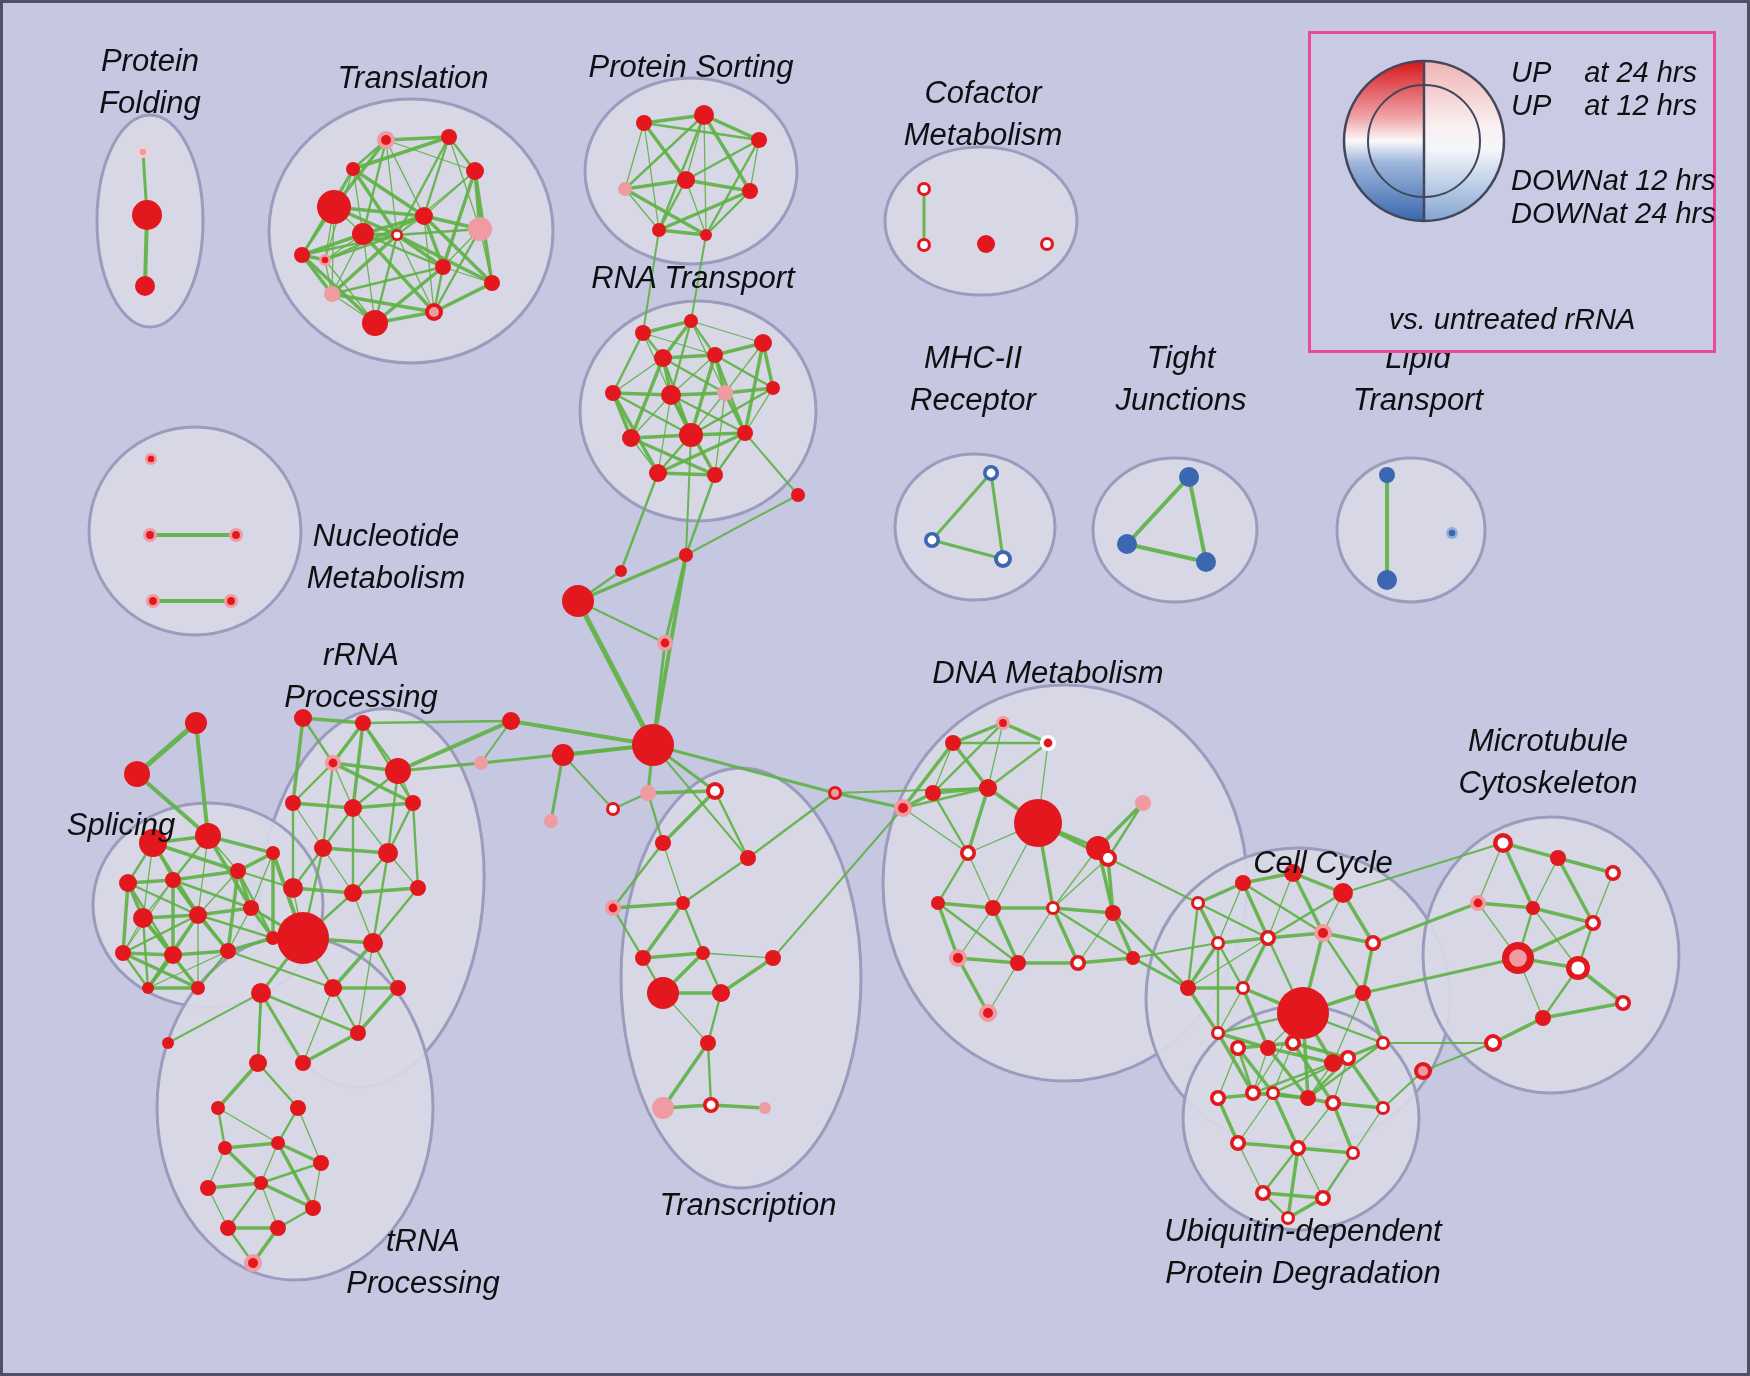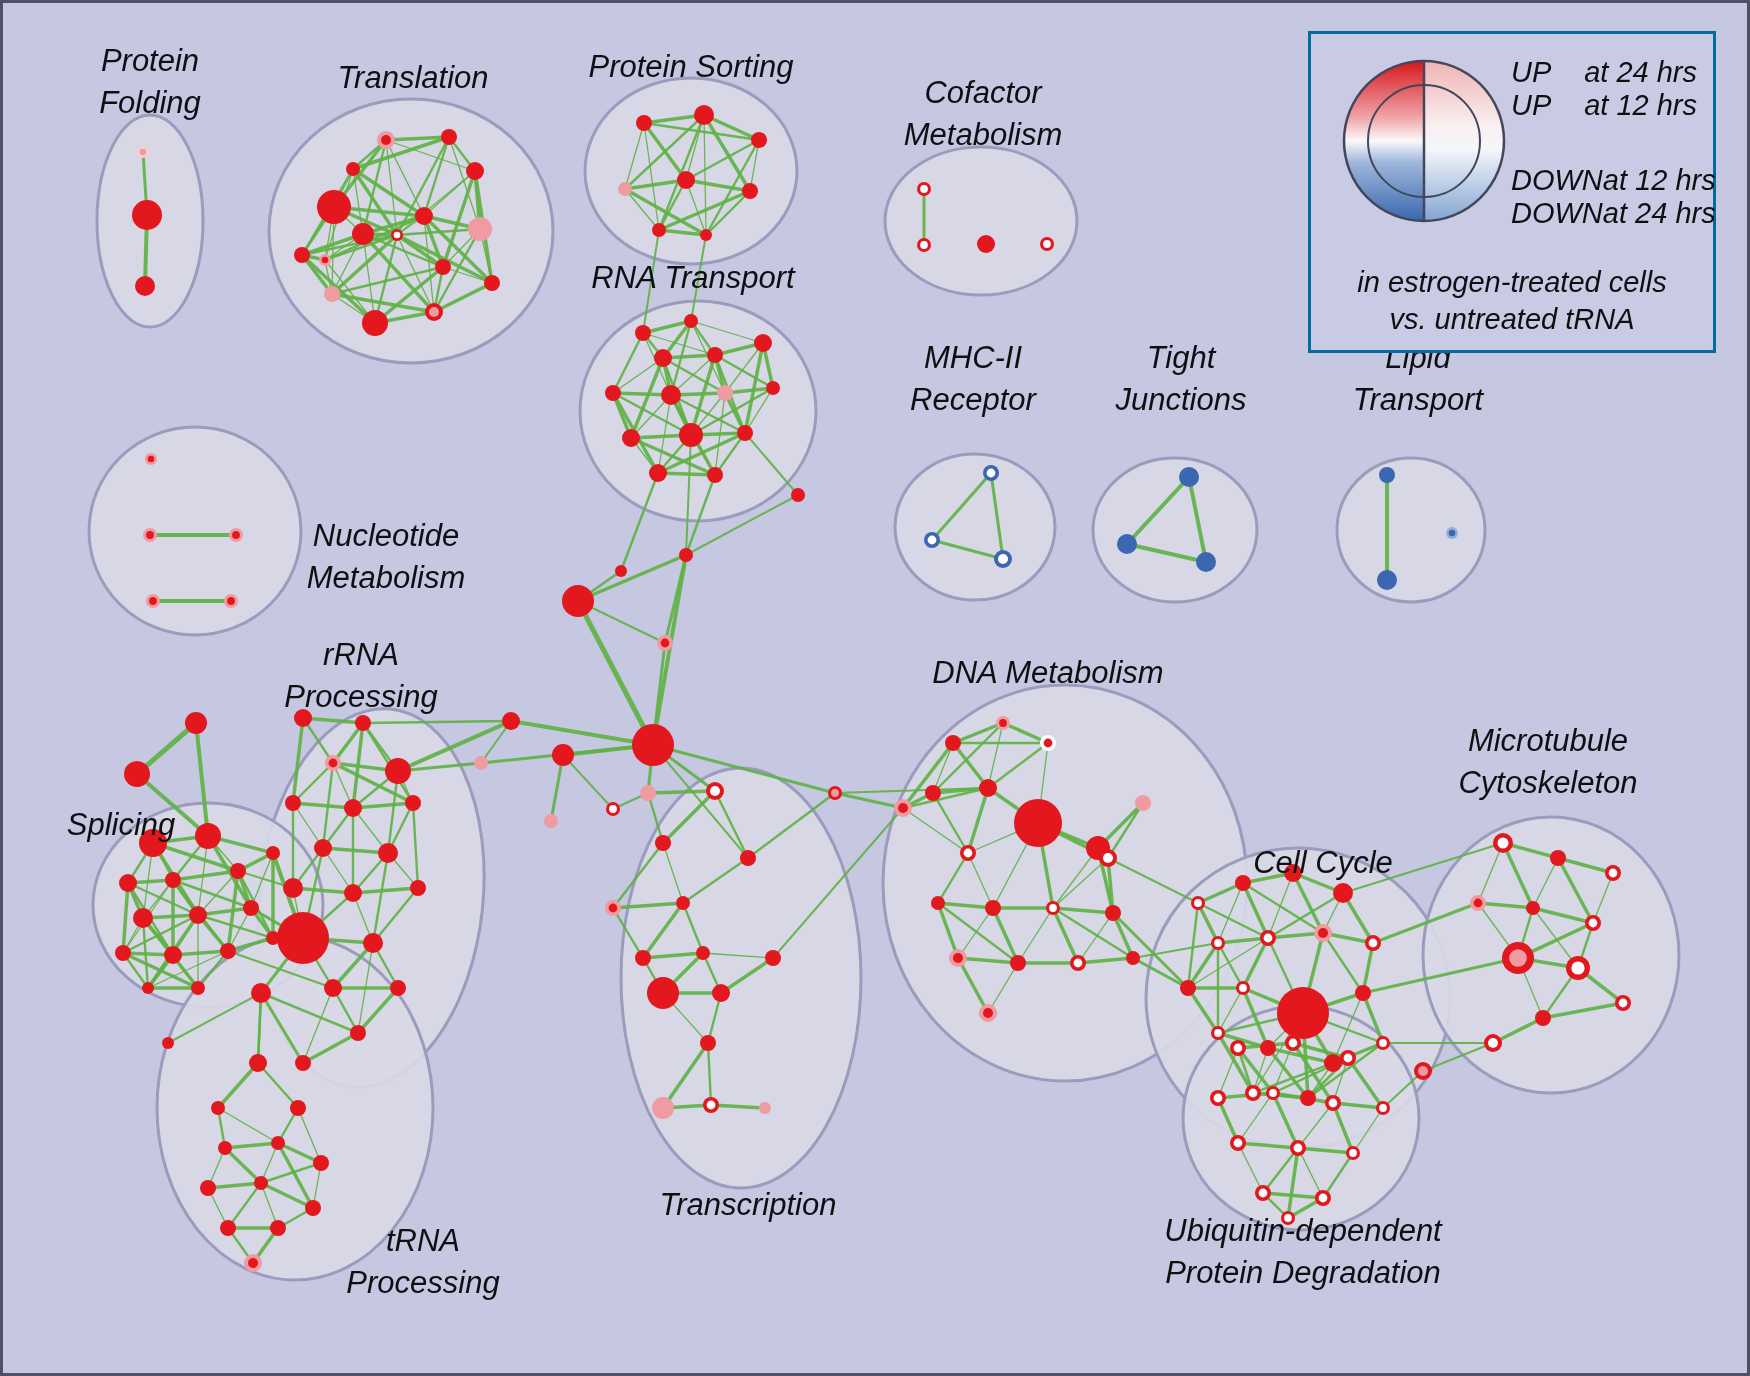--- a/index.html
+++ b/index.html
@@ -1,20 +1,20 @@
 <!DOCTYPE html>
 <html><head>
 <meta charset="utf-8">
 <style>
   html,body{margin:0;padding:0;background:#b9badb;}
   .stage{position:relative;width:1750px;height:1376px;background:#c6c7e1;border:3px solid #4e5166;
          box-sizing:border-box;overflow:hidden;font-family:"Liberation Sans",sans-serif;font-style:italic;}
   #net{position:absolute;left:0;top:0;}
   .clabel{font-family:"Liberation Sans",sans-serif;font-size:31px;fill:#0f0f12;}
-  .legend{position:absolute;left:1305px;top:28px;width:408px;height:322px;border:3px solid #0369a1;
+  .legend{position:absolute;left:1305px;top:28px;width:408px;height:322px;border:3px solid #ec4899;
           box-sizing:border-box;background:#c9cae3;}
   .legend-circle{position:absolute;left:28px;top:22px;}
   .lrow{position:absolute;left:200px;right:16px;display:flex;justify-content:space-between;
         font-size:29px;color:#0f0f12;white-space:nowrap;}
   .r1{top:22px}.r2{top:55px}.r3{top:130px}.r4{top:163px}
   .lcap{position:absolute;left:0;right:0;bottom:12px;text-align:center;font-size:29px;color:#0f0f12;line-height:37px;}
 </style>
 </head>
 <body>
 
@@ -917,17 +917,16 @@
     </div>
     <div class="lrow r3">
       <span>DOWN</span>
       <span>at 12 hrs</span>
     </div>
     <div class="lrow r4">
       <span>DOWN</span>
       <span>at 24 hrs</span>
     </div>
     <div class="lcap">
-      <div>in estrogen-treated cells</div>
-      <div>vs. untreated tRNA</div>
+      <div>vs. untreated rRNA</div>
     </div>
   </div>
 </div>
 
 </body></html>

